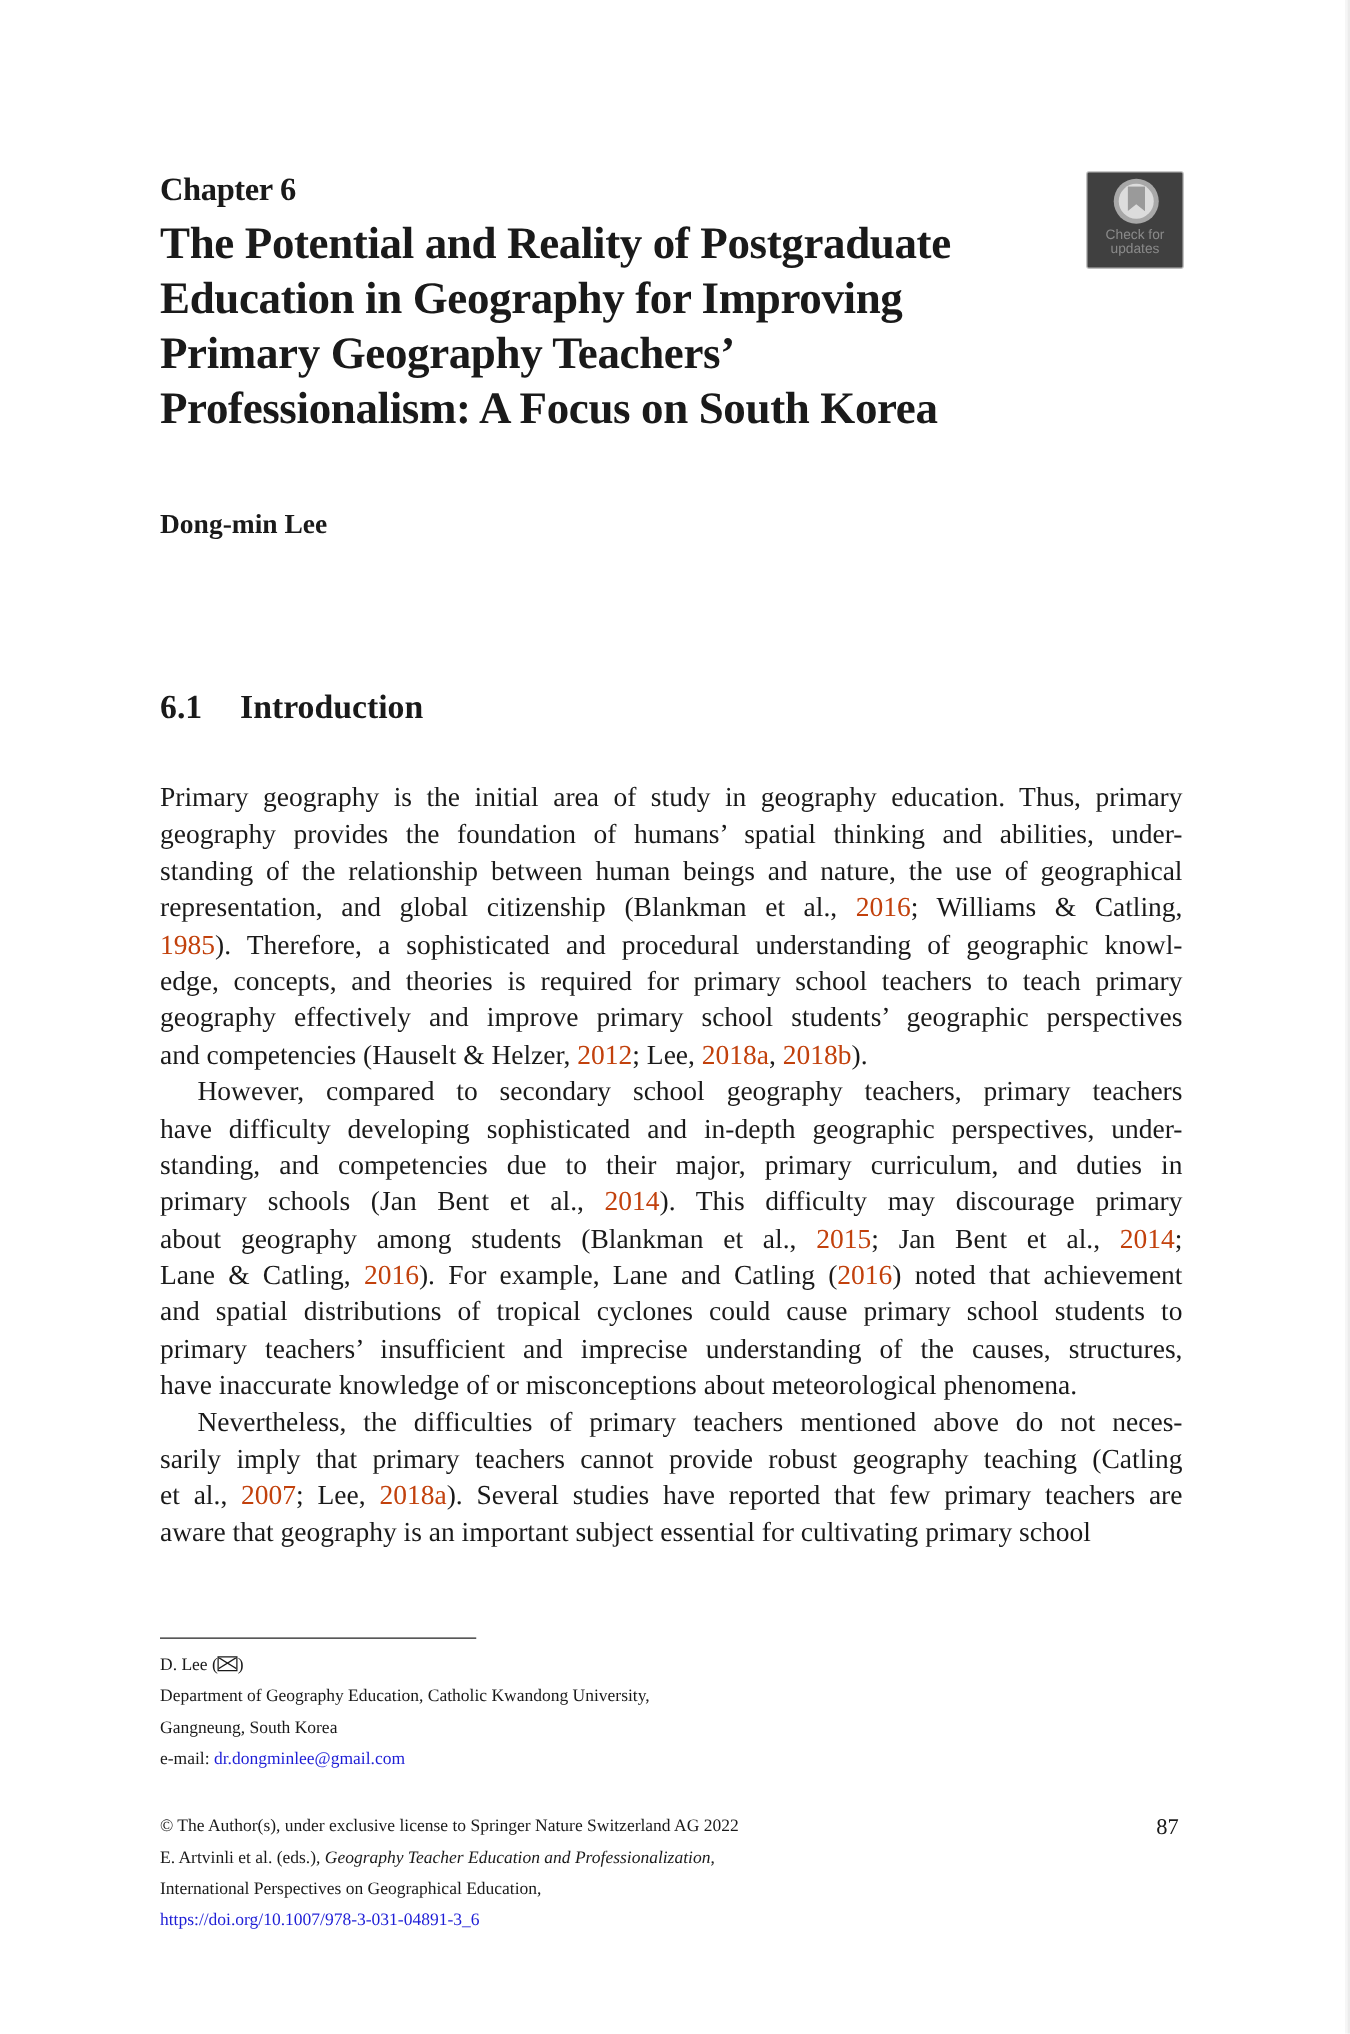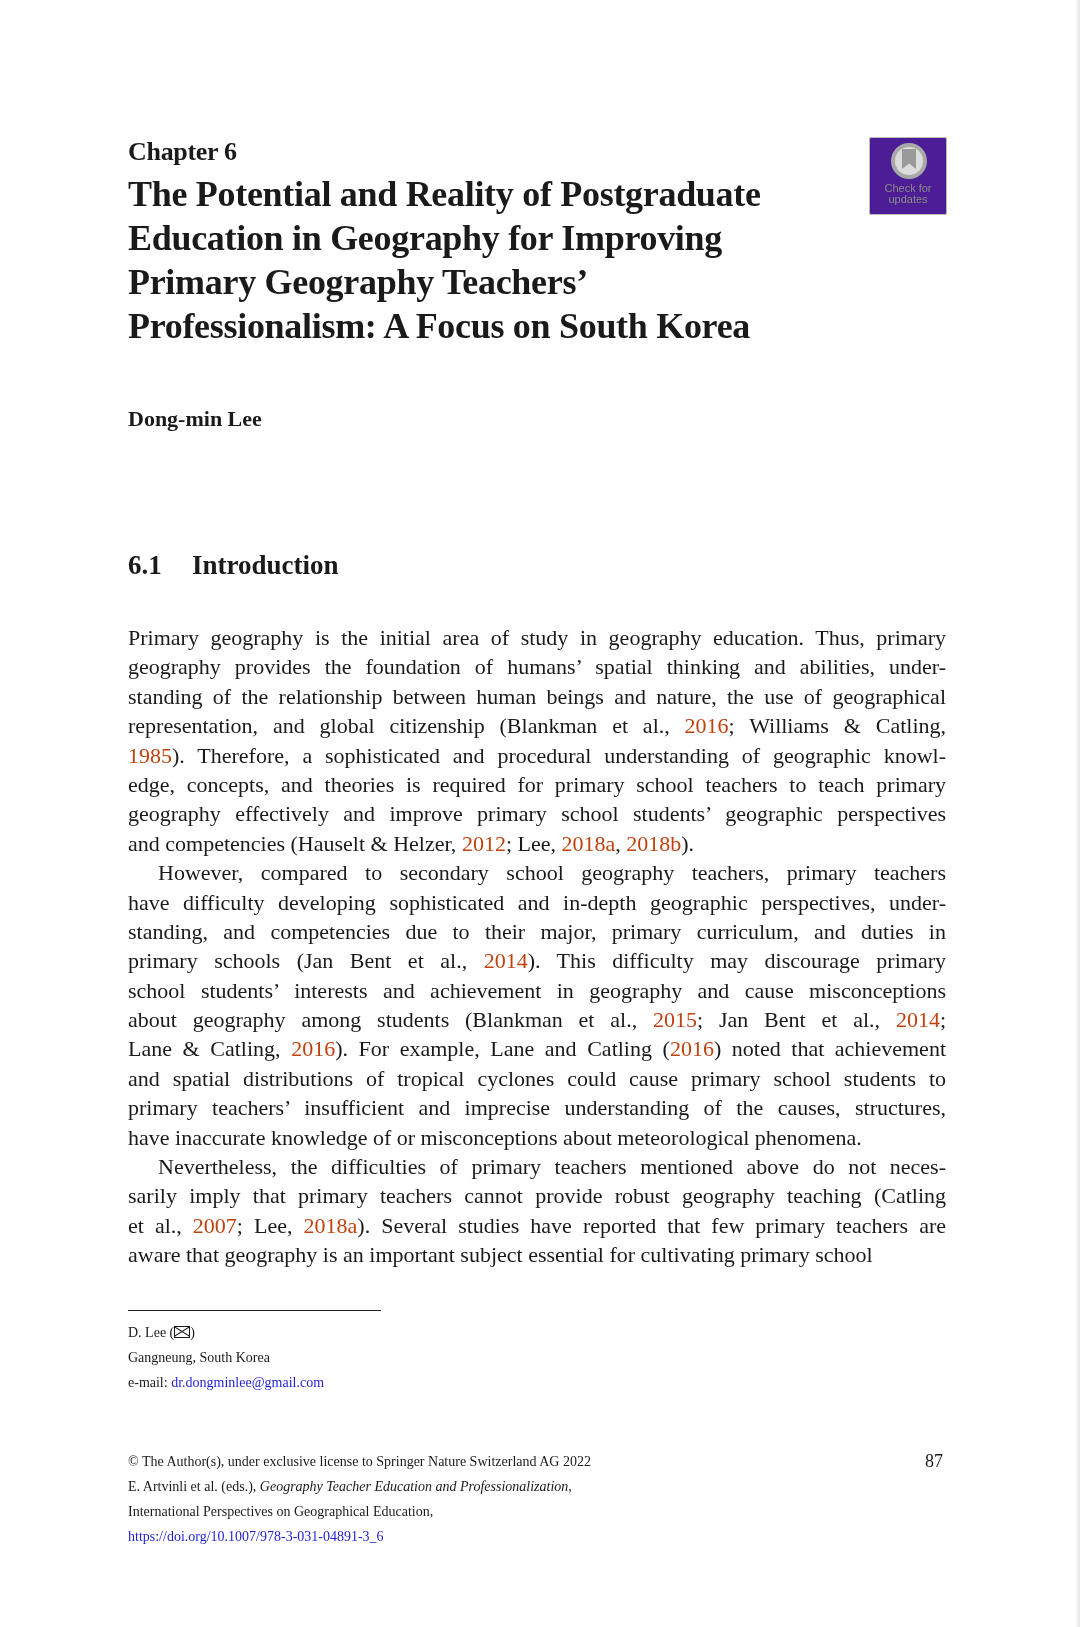--- a/index.html
+++ b/index.html
@@ -5,21 +5,21 @@
   html, body { margin: 0; padding: 0; }
   body {
     width: 1080px; height: 1627px; background: #ffffff; position: relative; overflow: hidden;
     font-family: "Liberation Serif", serif; color: #1a1a1a;
   }
   .rightbar { position: absolute; left: 1078px; top: 0; width: 2px; height: 1627px; background: #ececec; }
   .rightbar2 { position: absolute; left: 1076px; top: 0; width: 2px; height: 1627px; background: #f6f6f6; }
   .chapter-label { position: absolute; left: 128px; top: 132px; font-size: 26px; font-weight: bold; line-height: 40px; letter-spacing: -0.3px; }
   .title { position: absolute; left: 128px; top: 172px; font-size: 36px; font-weight: bold; line-height: 44px; letter-spacing: -0.3px; width: 720px; }
   .title .tline { display: block; white-space: nowrap; }
-  .cfu { position: absolute; left: 869px; top: 137px; width: 78px; height: 78px; border: 1px solid #b8b8b8; border-radius: 2px; background: #4c1d95; box-sizing: border-box; }
+  .cfu { position: absolute; left: 869px; top: 137px; width: 78px; height: 78px; border: 1px solid #b8b8b8; border-radius: 2px; background: #404040; box-sizing: border-box; }
   .cfu-circle { position: absolute; left: 21px; top: 5px; width: 36px; height: 36px; border-radius: 50%; background: #a8a8a8; }
   .cfu-ring { position: absolute; left: 25px; top: 9px; width: 28px; height: 28px; border-radius: 50%; background: #dcdcdc; }
   .cfu-bookmark { position: absolute; left: 32px; top: 11px; width: 14px; height: 20px; background: #9a9a9a; clip-path: polygon(0 0, 100% 0, 100% 100%, 50% 72%, 0 100%); }
   .cfu-text { position: absolute; left: 0; top: 45px; width: 76px; text-align: center; font-family: "Liberation Sans", sans-serif; font-size: 11px; line-height: 11px; color: #8a8a8a; }
   .author { position: absolute; left: 128px; top: 406px; font-size: 22px; font-weight: bold; }
   .section { position: absolute; left: 128px; top: 550px; font-size: 27px; font-weight: bold; }
   .section .num { display: inline-block; width: 64px; }
   .body { position: absolute; left: 128px; top: 623px; width: 818px; font-size: 22px; line-height: 29.4px; }
   .line { display: block; text-align: justify; text-align-last: justify; white-space: nowrap; height: 29.4px; overflow: visible; }
   .line.last { text-align-last: left; }
@@ -74,38 +74,38 @@
       <span class="line"><span class="cite">1985</span><span>). Therefore, a sophisticated and procedural understanding of geographic knowl-</span></span>
       <span class="line"><span>edge, concepts, and theories is required for primary school teachers to teach primary</span></span>
       <span class="line"><span>geography effectively and improve primary school students’ geographic perspectives</span></span>
       <span class="line last"><span>and competencies (Hauselt &amp; Helzer, </span><span class="cite">2012</span><span>; Lee, </span><span class="cite">2018a</span><span>, </span><span class="cite">2018b</span><span>).</span></span>
     </div>
     <div>
       <span class="line indent"><span>However, compared to secondary school geography teachers, primary teachers</span></span>
       <span class="line"><span>have difficulty developing sophisticated and in-depth geographic perspectives, under-</span></span>
       <span class="line"><span>standing, and competencies due to their major, primary curriculum, and duties in</span></span>
       <span class="line"><span>primary schools (Jan Bent et al., </span><span class="cite">2014</span><span>). This difficulty may discourage primary</span></span>
-      <span class="line"><span>school students’ interests and achievement in geography and cause misconceptions</span></span>
       <span class="line"><span>about geography among students (Blankman et al., </span><span class="cite">2015</span><span>; Jan Bent et al., </span><span class="cite">2014</span><span>;</span></span>
       <span class="line"><span>Lane &amp; Catling, </span><span class="cite">2016</span><span>). For example, Lane and Catling (</span><span class="cite">2016</span><span>) noted that achievement</span></span>
       <span class="line"><span>and spatial distributions of tropical cyclones could cause primary school students to</span></span>
       <span class="line"><span>primary teachers’ insufficient and imprecise understanding of the causes, structures,</span></span>
       <span class="line last"><span>have inaccurate knowledge of or misconceptions about meteorological phenomena.</span></span>
     </div>
     <div>
       <span class="line indent"><span>Nevertheless, the difficulties of primary teachers mentioned above do not neces-</span></span>
       <span class="line"><span>sarily imply that primary teachers cannot provide robust geography teaching (Catling</span></span>
       <span class="line"><span>et al., </span><span class="cite">2007</span><span>; Lee, </span><span class="cite">2018a</span><span>). Several studies have reported that few primary teachers are</span></span>
       <span class="line last"><span>aware that geography is an important subject essential for cultivating primary school</span></span>
     </div>
   </div>
 
 <div class="fn-rule"></div>
 <div class="footnote">
   <div><span>D. Lee (</span><span class="env"></span><span>)</span></div>
+  <div>Department of Geography Education, Catholic Kwandong University,</div>
   <div>Gangneung, South Korea</div>
   <div><span>e-mail: </span><span class="link">dr.dongminlee@gmail.com</span></div>
 </div>
 
 <div class="copyright">
   <div>© The Author(s), under exclusive license to Springer Nature Switzerland AG 2022</div>
   <div><span>E. Artvinli et al. (eds.), </span><i>Geography Teacher Education and Professionalization</i><span>,</span></div>
   <div>International Perspectives on Geographical Education,</div>
   <div class="link">https://doi.org/10.1007/978-3-031-04891-3_6</div>
 </div>

